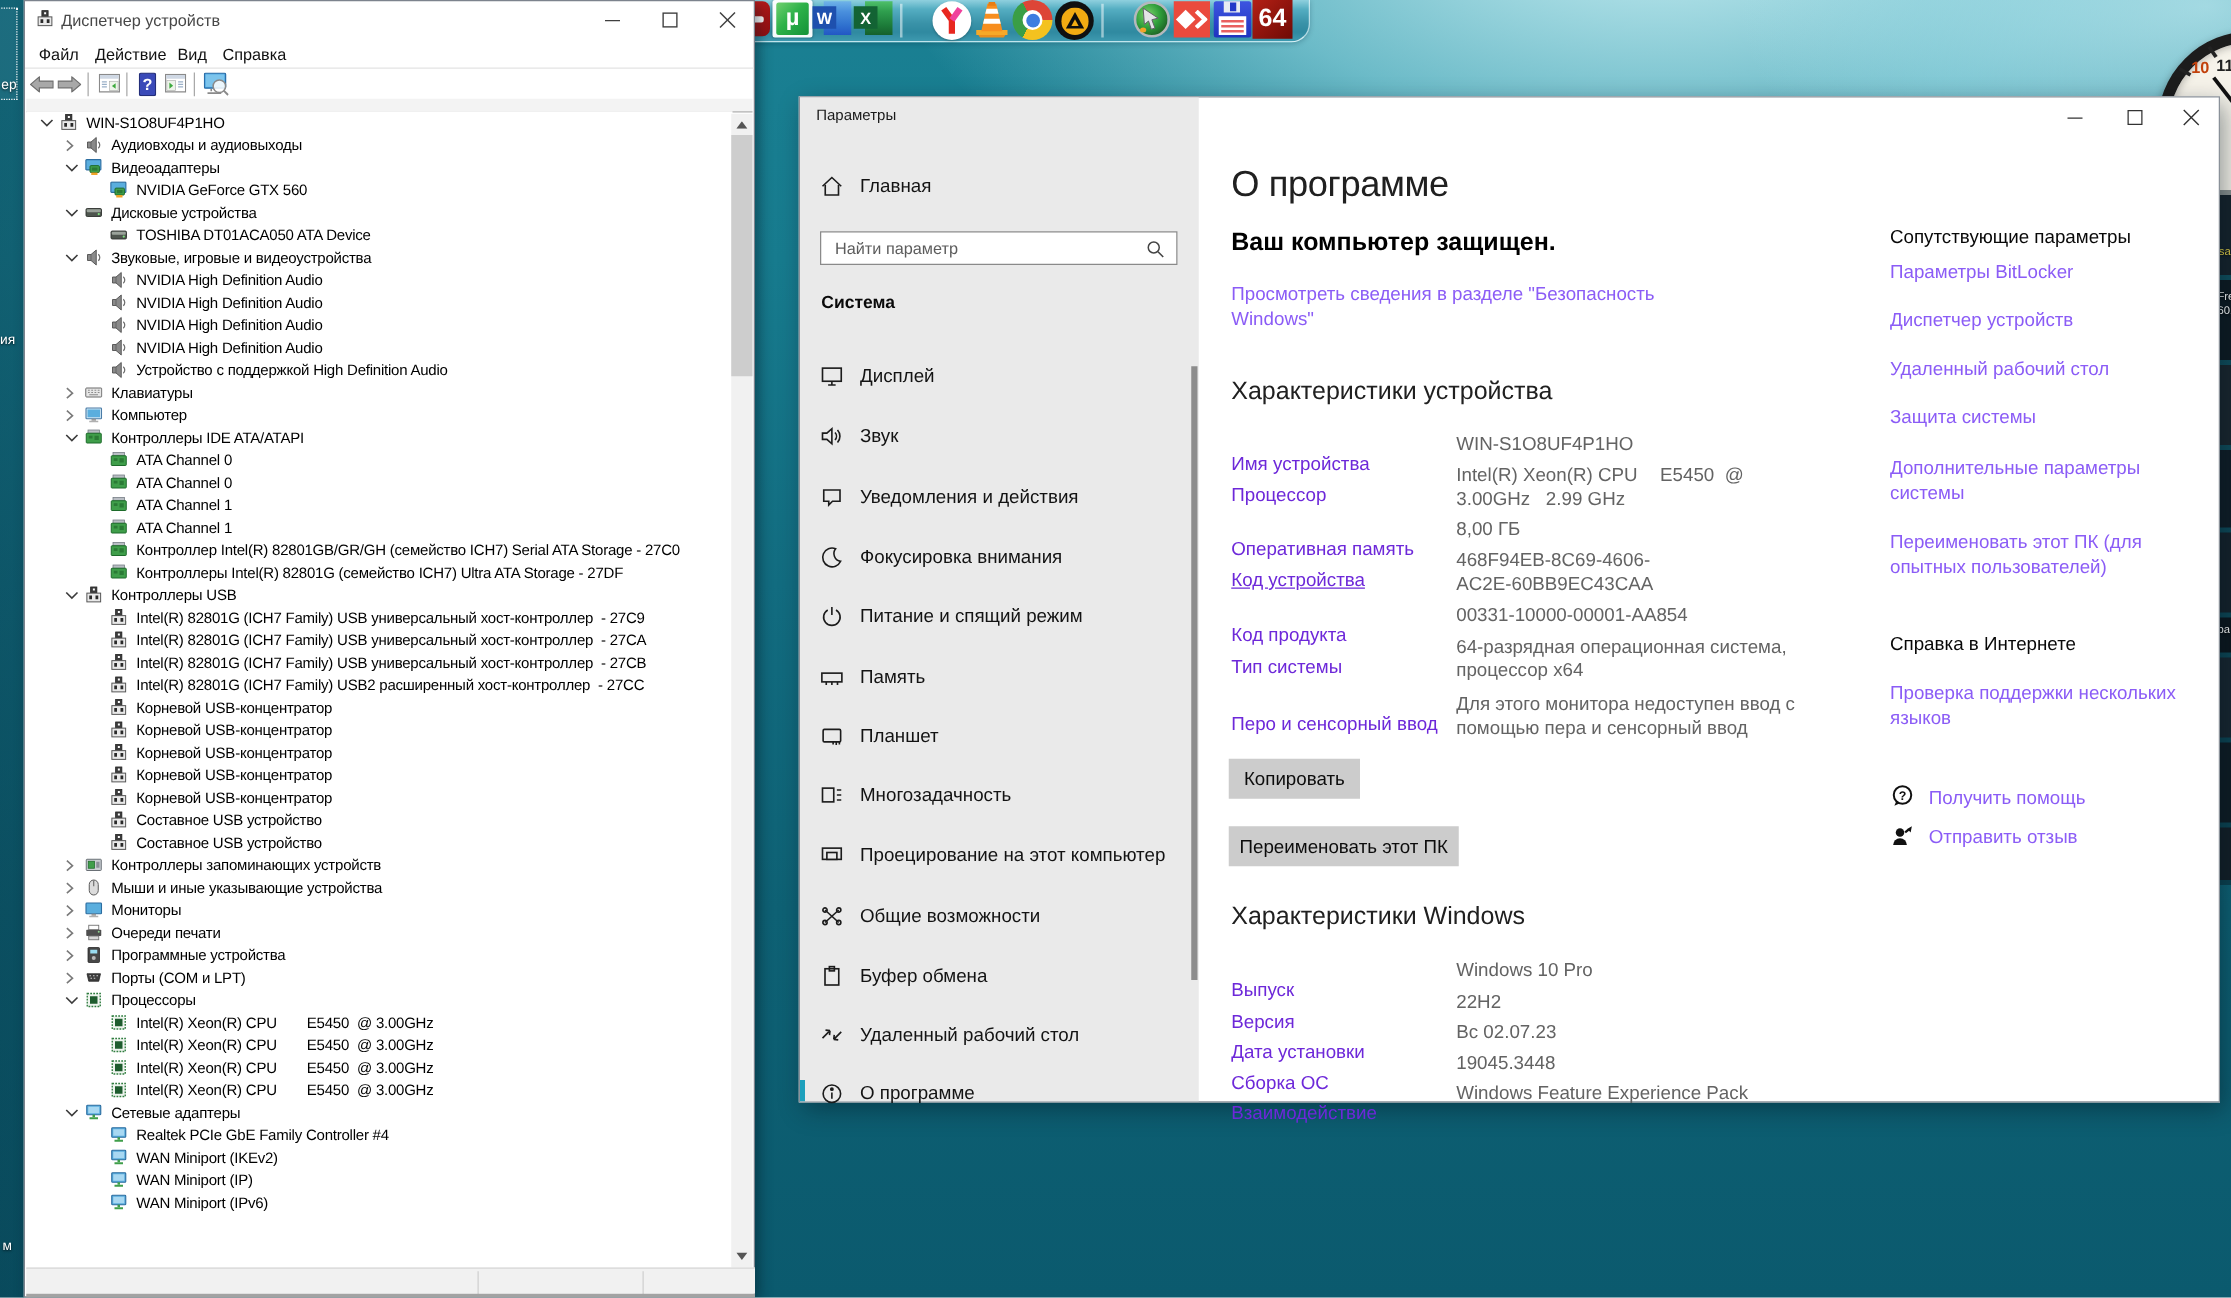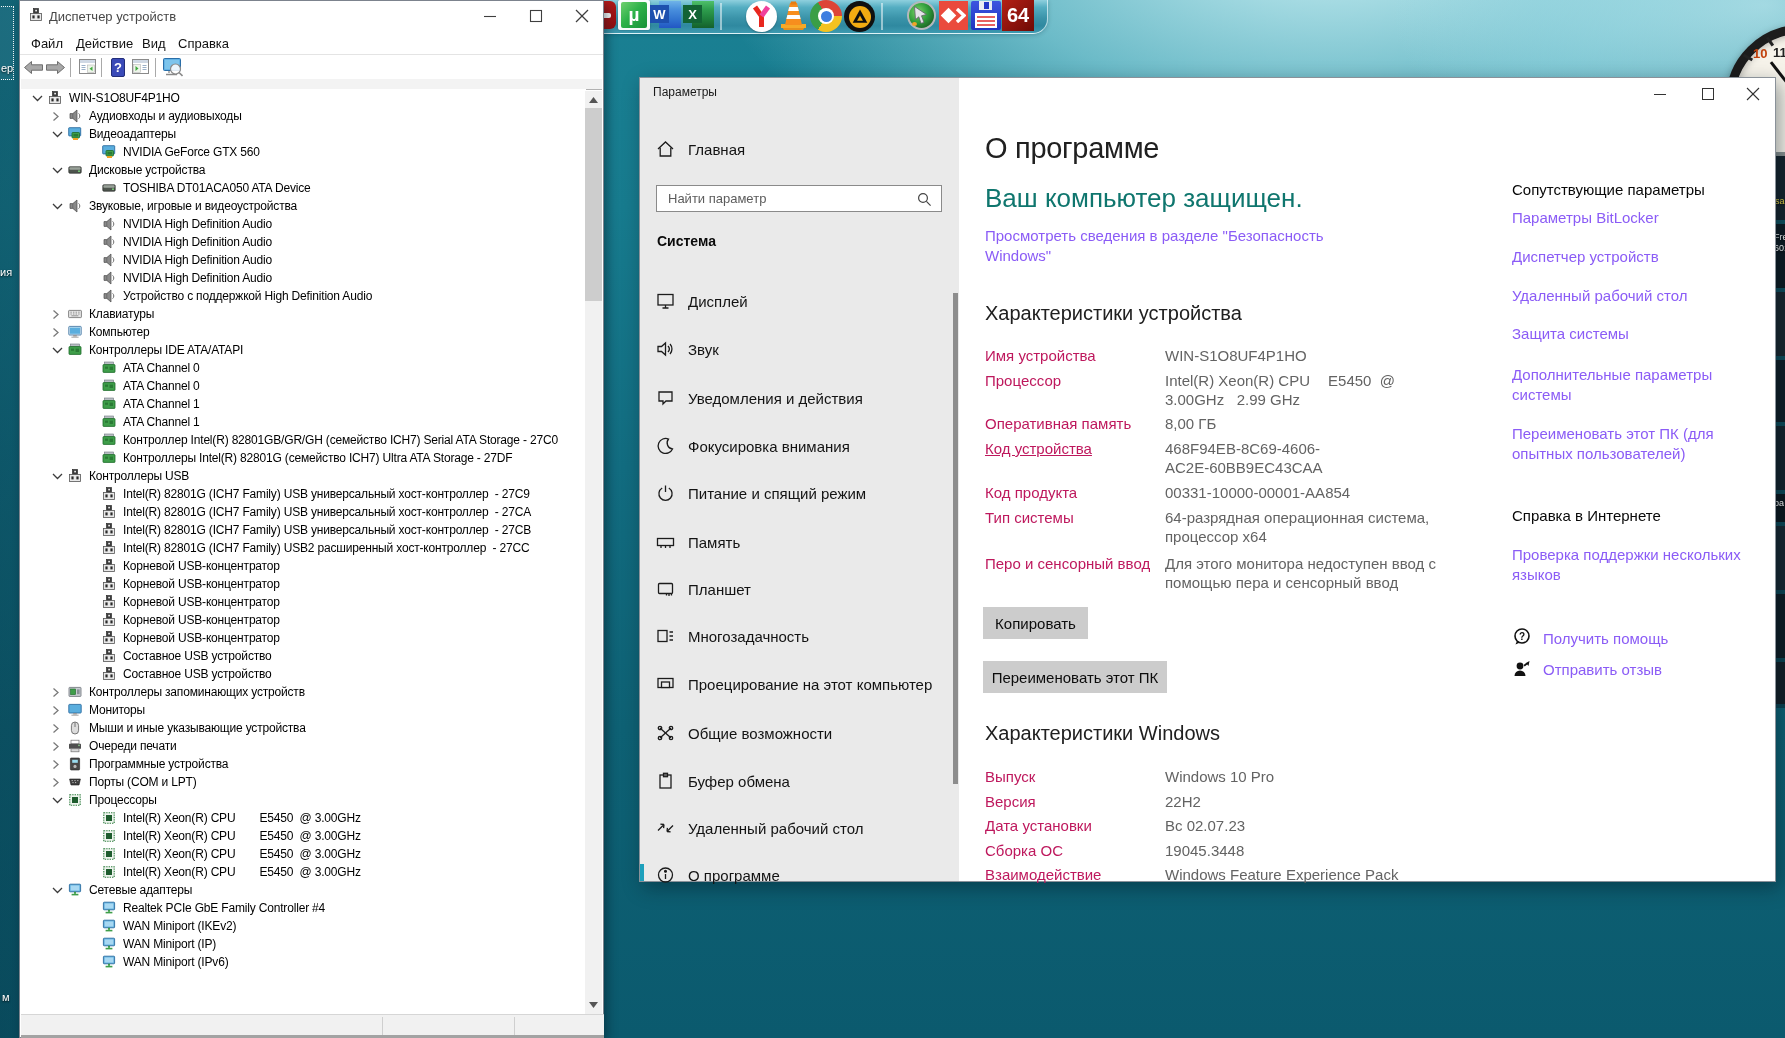--- a/index.html
+++ b/index.html
@@ -25,38 +25,38 @@
 #dm .menu span{position:absolute;top:5px;}
 #dm .tb{position:absolute;top:55px;left:0;width:100%;height:23px;}
 #dm .tbsep{position:absolute;top:2px;width:1px;height:19px;background:#a9a9a9;}
 #dm .strip{position:absolute;top:78px;left:1px;width:581px;height:11px;background:#f3f3f3;border-bottom:1px solid #b2b2b2;}
 #tree{position:absolute;top:88px;left:1px;width:565px;height:925px;background:#fff;overflow:hidden;font-size:12px;color:#000;letter-spacing:-.18px;}
 .trow{height:18px;display:flex;align-items:center;white-space:nowrap;}
 .trow .chev{width:11px;height:11px;flex:0 0 11px;margin-right:5px;}
 .trow .tico{width:14px;height:14px;flex:0 0 14px;margin-right:7px;}
 .l0{padding-left:11px;}
 .l1{padding-left:31px;}
-.l2{padding-left:65px;}
+.l2{padding-left:51px;}
 .l2x{padding-left:51px;margin-top:5px;}
 #dmvs{position:absolute;top:90px;right:1px;width:17px;height:923px;background:#f1f1f1;}
 #dmvs .thumb{position:absolute;left:0;top:17px;width:17px;height:193px;background:#cdcdcd;}
 #dm .status{position:absolute;left:1px;top:1013px;width:583px;height:21px;background:#f1f1f1;border-top:1px solid #d6d6d6;}
 #dm .status i{position:absolute;top:2px;width:1px;height:19px;background:#cfcfcf;}
 #dm .botstrip{position:absolute;left:1px;top:1034px;width:583px;height:4px;background:#a3a3a3;}
 
 #st{position:absolute;left:639px;top:77px;width:1137px;height:805px;background:#fff;z-index:3;
  border:1px solid #8a9199;box-shadow:4px 6px 18px rgba(0,20,30,.4);font-size:15px;color:#1a1a1a;}
 #st .side{position:absolute;left:0;top:0;width:319px;height:803px;background:#eaeaea;}
 #st .apptitle{position:absolute;left:13px;top:7px;font-size:12px;color:#1a1a1a;}
 #st .navlbl{position:absolute;left:48px;transform:translateY(-50%);font-size:15px;color:#131313;}
 #st .navico{position:absolute;left:16px;transform:translateY(-50%);}
 #st .h1{position:absolute;font-size:29px;font-weight:400;color:#202020;letter-spacing:-.3px;}
 #st .h2{position:absolute;font-size:20px;color:#202020;}
-#st .sub{position:absolute;font-size:26px;color:#0f766e;}
-#st .lab{position:absolute;font-size:15px;color:#be185d;line-height:19px;}
+#st .sub{position:absolute;font-size:20px;color:#000000;font-weight:bold;}
+#st .lab{position:absolute;font-size:15px;color:#6d28d9;line-height:19px;margin-top:16px;}
 #st .val{position:absolute;font-size:15px;color:#636363;line-height:19px;}
 #st .lnk{position:absolute;font-size:15px;color:#8b5cf6;line-height:20px;}
 #st .rhead{position:absolute;font-size:15px;color:#080808;}
 #st .btn{position:absolute;background:#cccccc;font-size:15px;color:#0c0c0c;display:flex;align-items:center;justify-content:center;}
 
 .dtico{position:absolute;z-index:1;}
 .dtlbl{position:absolute;color:#fff;font-size:11px;z-index:1;text-shadow:0 1px 2px rgba(0,0,0,.8);}
 </style></head><body>
 
 <div class="abs" style="left:-30px;top:6px;width:44px;height:74px;border:1px dotted rgba(255,255,255,.95);background:rgba(120,200,220,.10);z-index:1;"></div>
@@ -705,32 +705,32 @@
         <svg class="tico" viewBox="0 0 14 14">
           <use href="#i-sto"></use>
         </svg>
         <span>Контроллеры запоминающих устройств</span>
       </div>
 <div class="trow l1">
         <svg class="chev" viewBox="0 0 11 11">
           <use href="#chevC"></use>
         </svg>
         <svg class="tico" viewBox="0 0 14 14">
+          <use href="#i-mou"></use>
+        </svg>
+        <span>Мыши и иные указывающие устройства</span>
+      </div>
+<div class="trow l1">
+        <svg class="chev" viewBox="0 0 11 11">
+          <use href="#chevC"></use>
+        </svg>
+        <svg class="tico" viewBox="0 0 14 14">
           <use href="#i-mon"></use>
         </svg>
         <span>Мониторы</span>
-      </div>
-<div class="trow l1">
-        <svg class="chev" viewBox="0 0 11 11">
-          <use href="#chevC"></use>
-        </svg>
-        <svg class="tico" viewBox="0 0 14 14">
-          <use href="#i-mou"></use>
-        </svg>
-        <span>Мыши и иные указывающие устройства</span>
       </div>
 <div class="trow l1">
         <svg class="chev" viewBox="0 0 11 11">
           <use href="#chevC"></use>
         </svg>
         <svg class="tico" viewBox="0 0 14 14">
           <use href="#i-prn"></use>
         </svg>
         <span>Очереди печати</span>
       </div>

